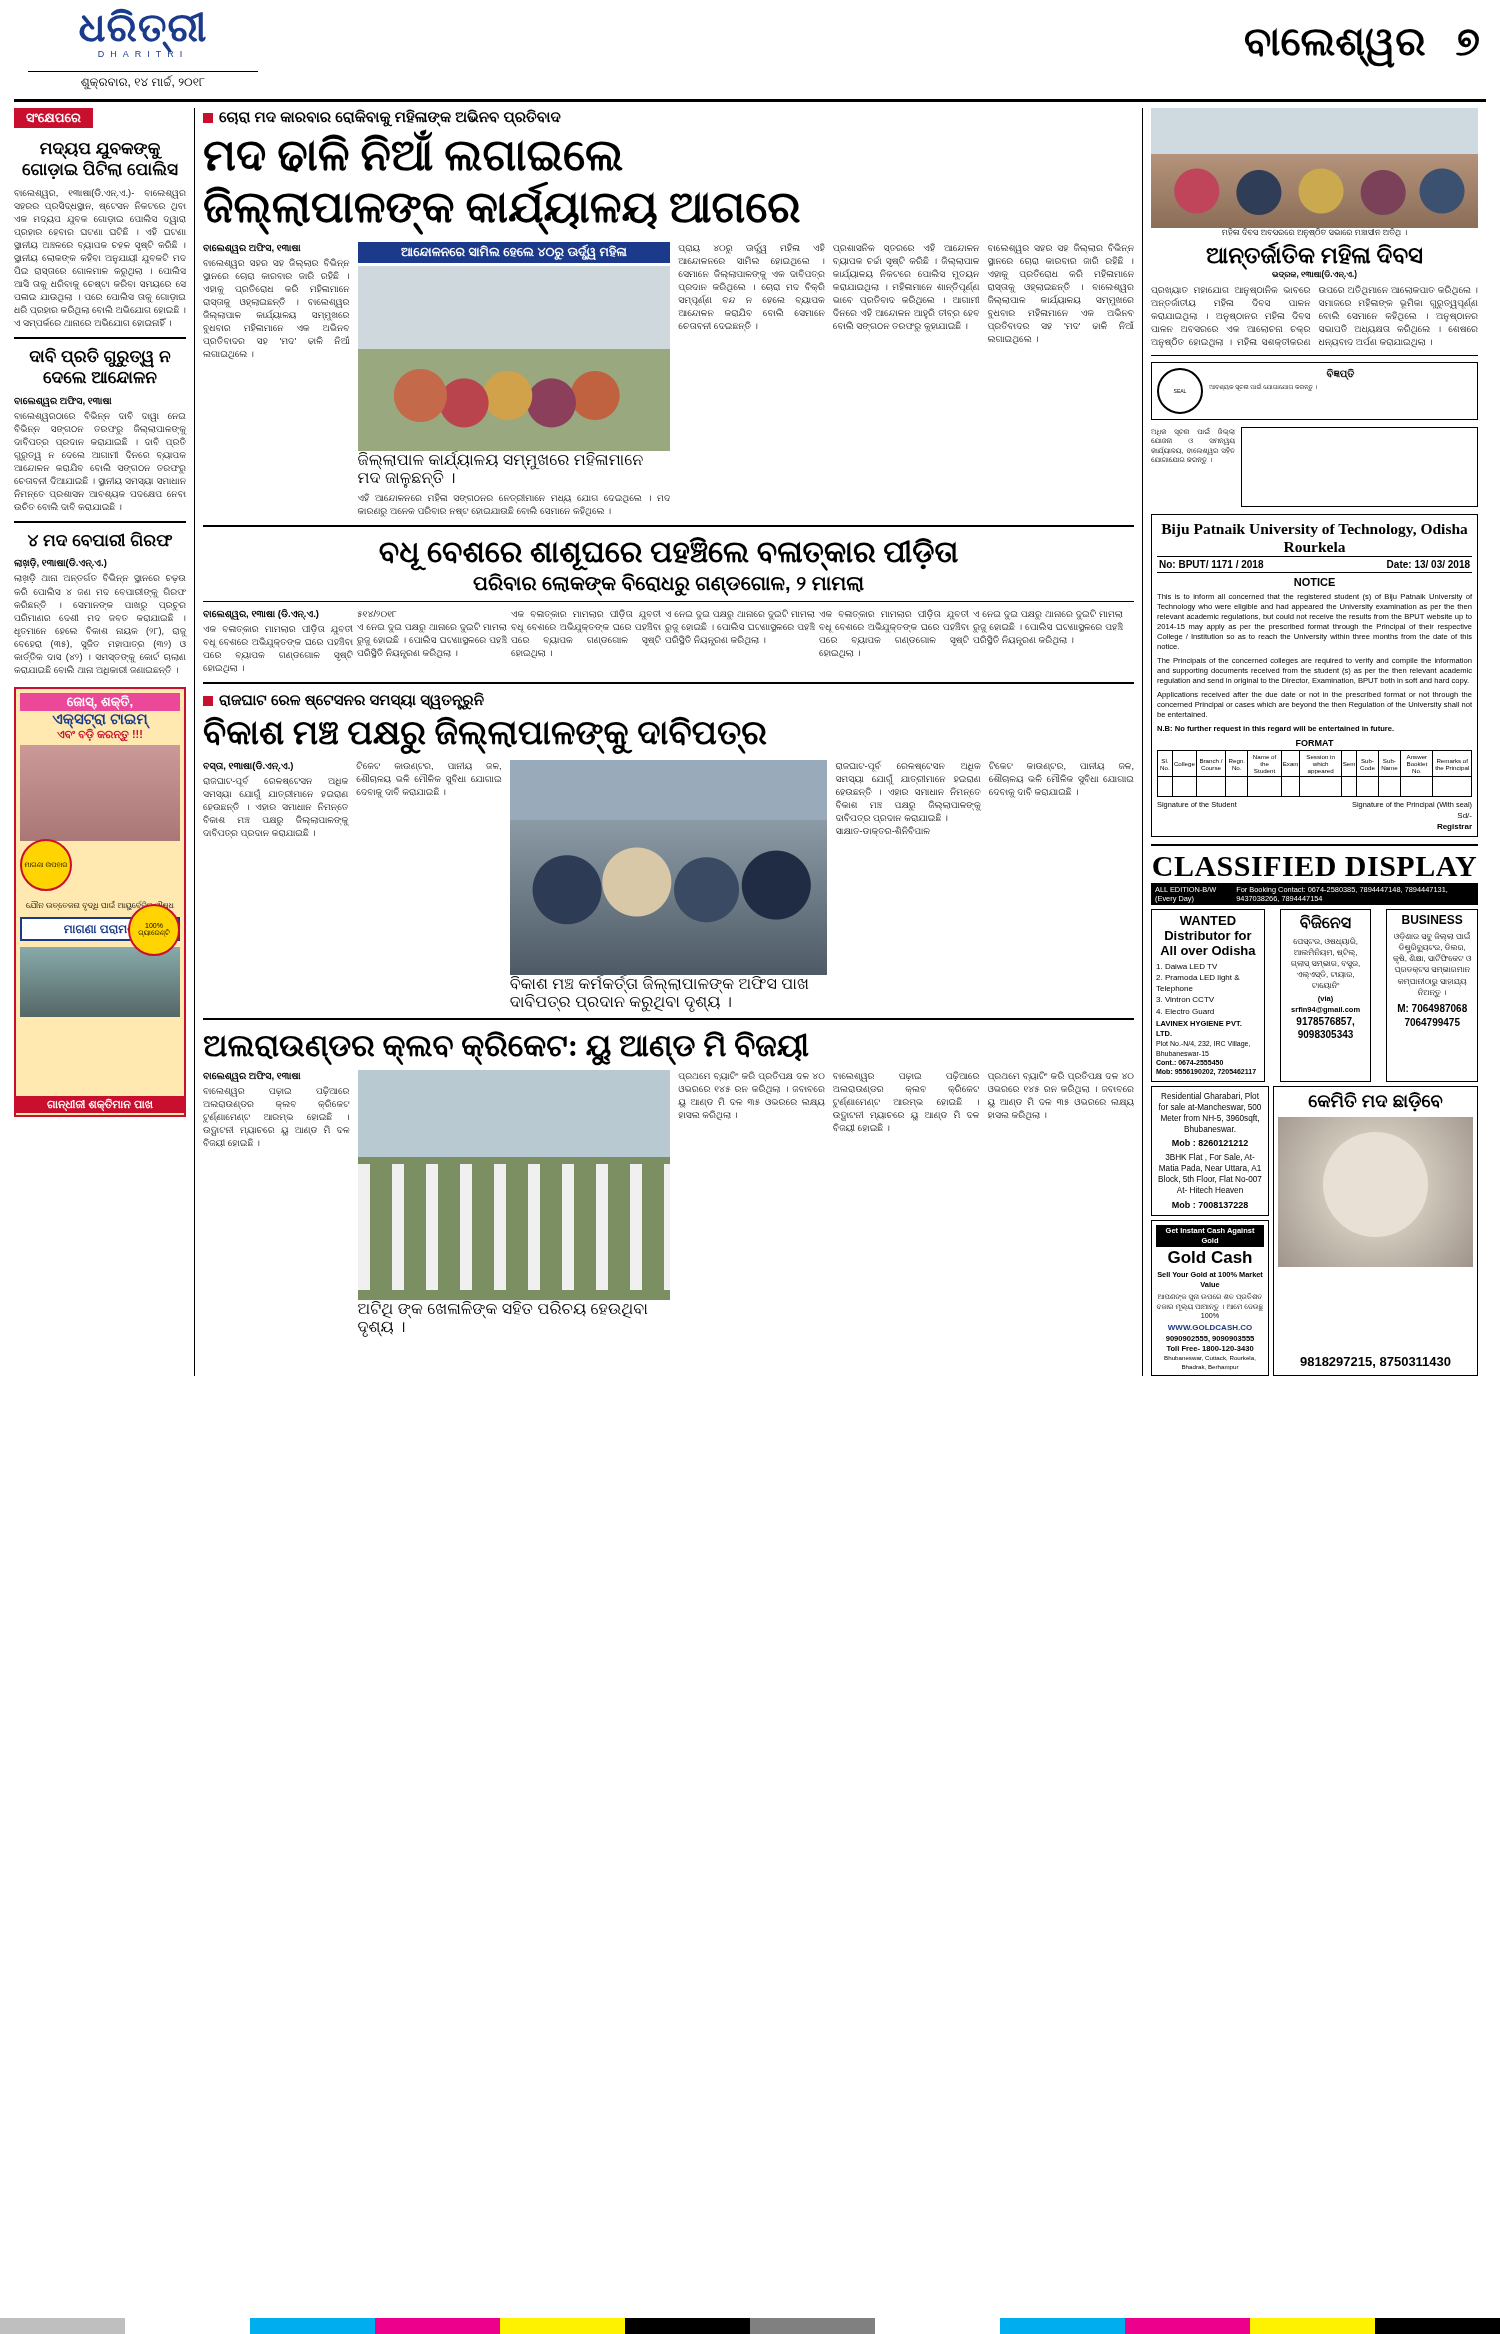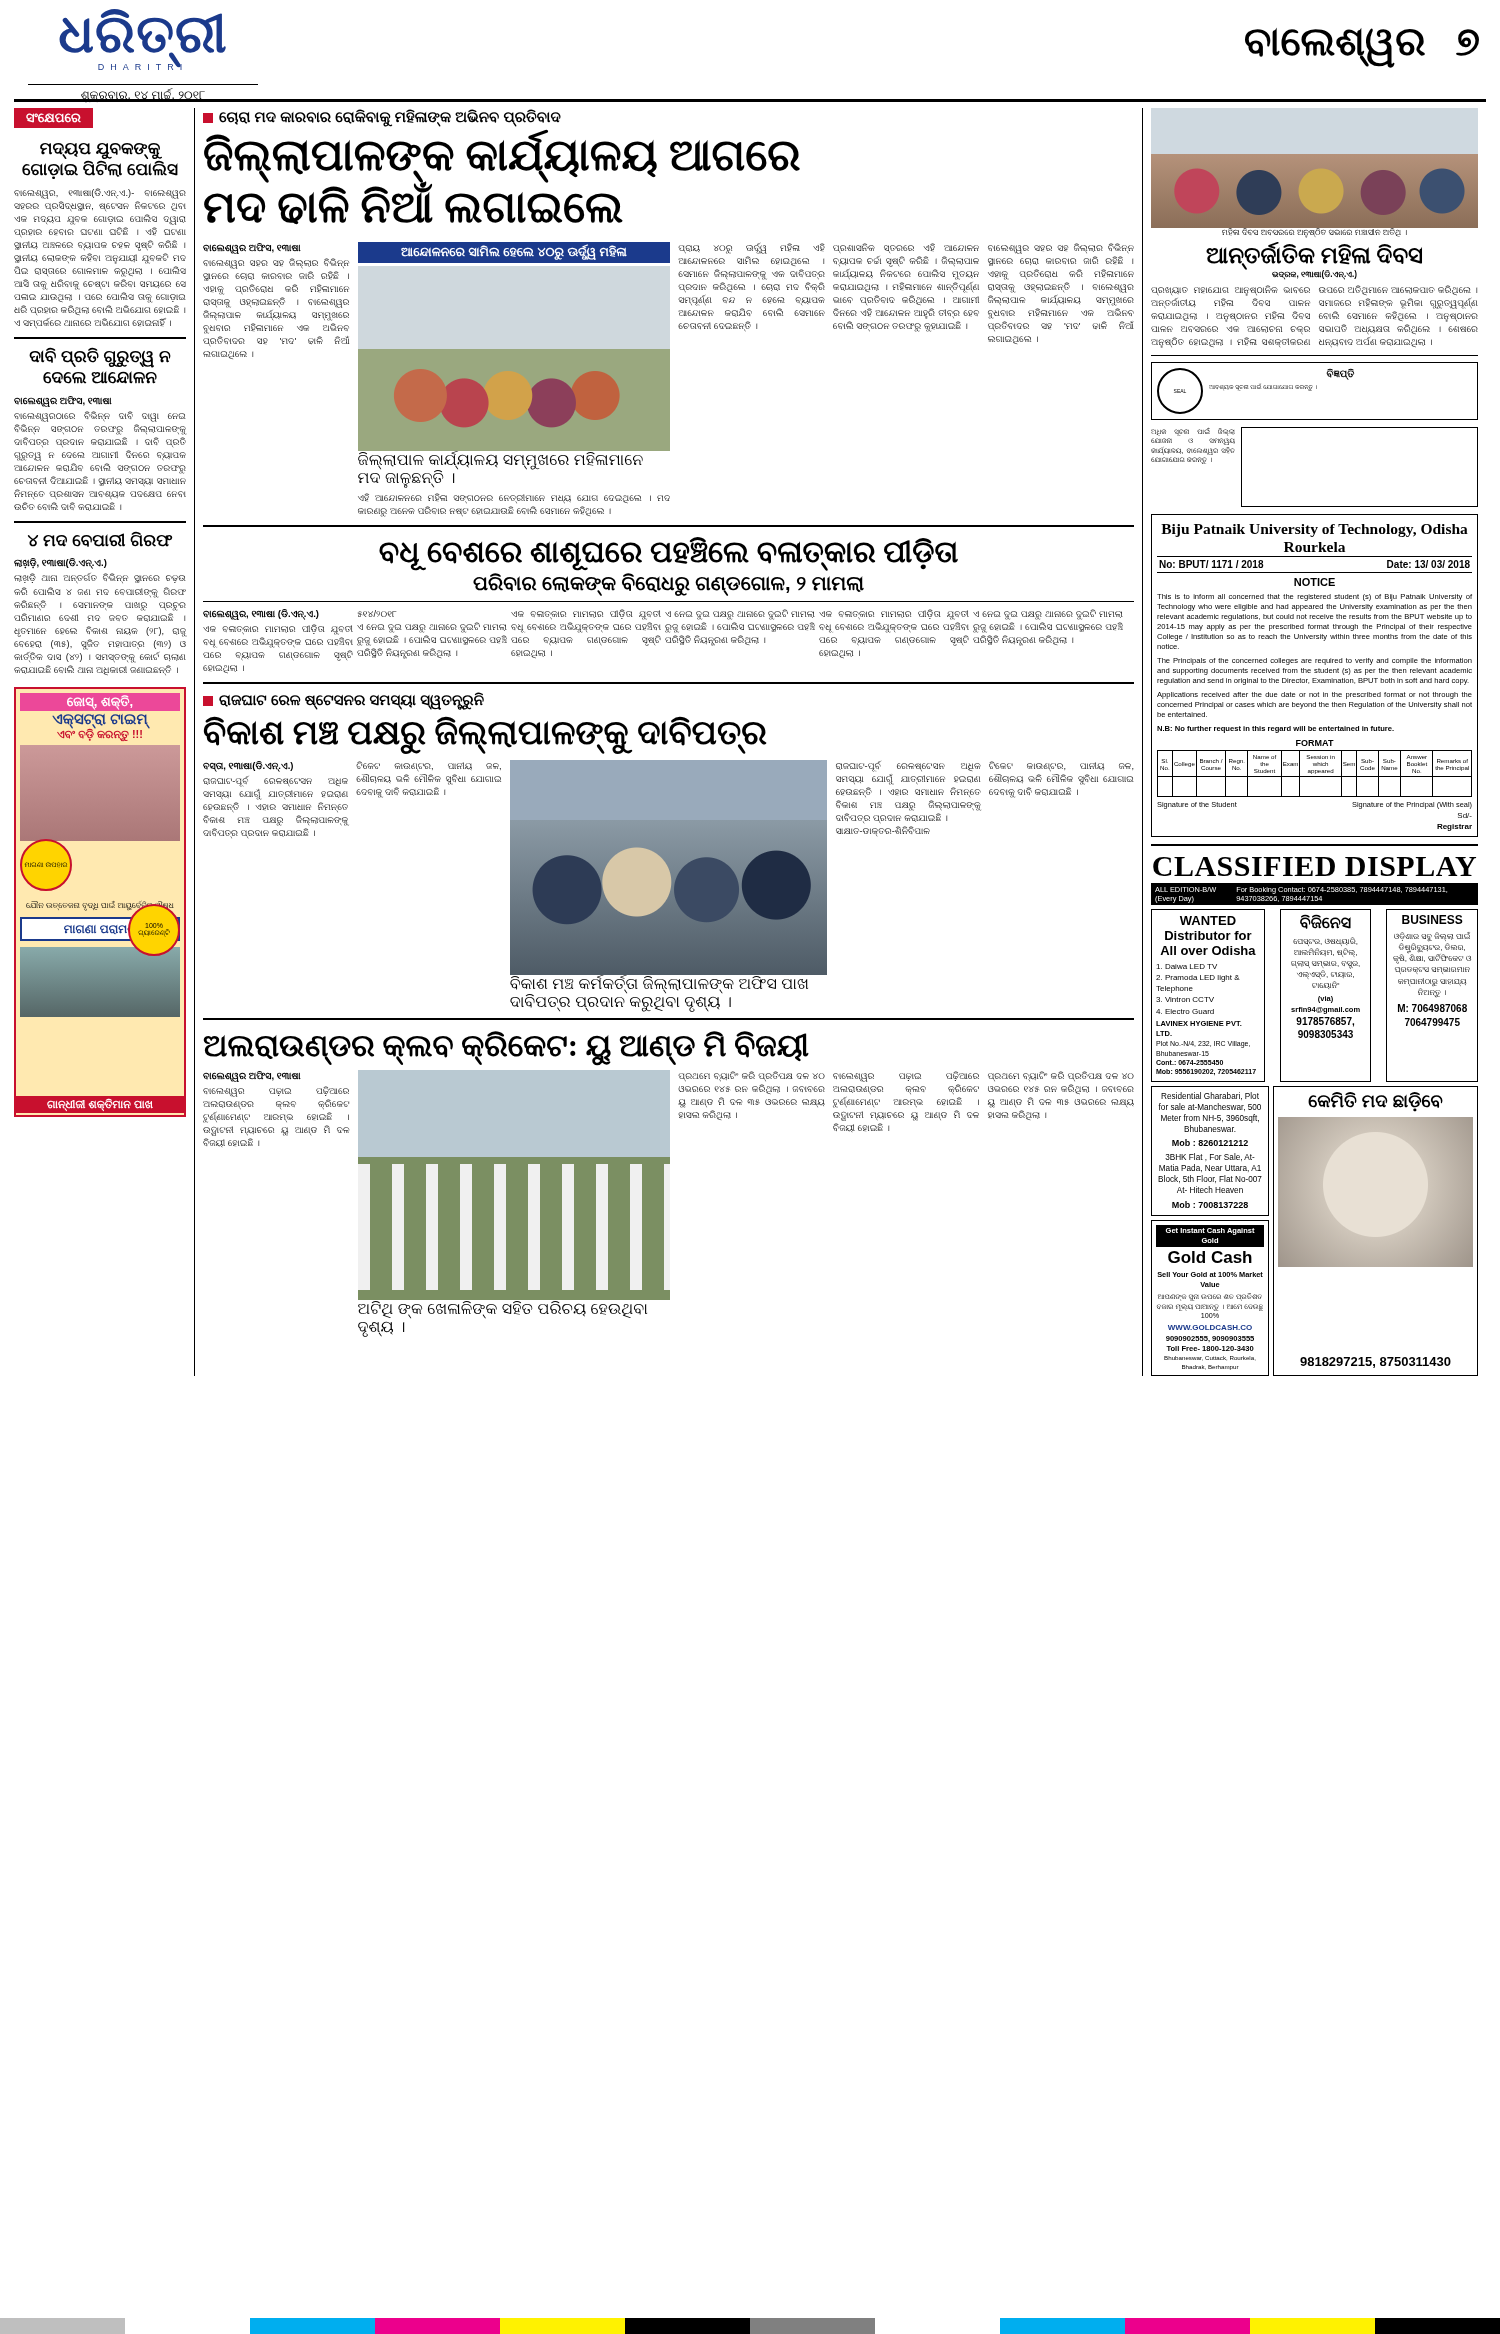--- a/index.html
+++ b/index.html
@@ -12,21 +12,21 @@
     position:relative;
     overflow:hidden;
   }
   .page { position:relative; width:1500px; height:2334px; padding:0; }
 
   
   .masthead { position:relative; height:96px; border-bottom:3px solid #000; margin:6px 14px 0 14px; }
   .logo-block { position:absolute; left:14px; top:2px; width:230px; text-align:center; }
   .logo-main {
     font-family:"Liberation Serif", serif;
-    font-size:53px; font-weight:bold; color:#1b3a8c; letter-spacing:1px;
+    font-size:40px; font-weight:bold; color:#1b3a8c; letter-spacing:1px;
     line-height:1.0;
   }
   .logo-sub { font-size:9px; letter-spacing:6px; color:#1b3a8c; margin-top:1px; }
   .logo-date { font-size:12px; margin-top:12px; color:#000; border-top:1px solid #000; padding-top:3px;}
   .mast-right { position:absolute; right:6px; top:12px; display:flex; align-items:center; gap:30px; }
   .mast-city { font-size:40px; font-weight:bold; font-family:"Liberation Serif", serif; }
   .mast-pageno { font-size:40px; font-weight:bold; font-family:"Liberation Serif", serif; }
 
   
   .content { position:relative; margin:6px 14px 0 14px; }
@@ -162,22 +162,22 @@
           <div style="position:absolute;bottom:2px;left:0;right:0;background:#c8102e;color:#fff;font-size:11px;font-weight:bold;text-align:center;padding:2px;">ଗାନ୍ଧୀଜୀ ଶକ୍ତିମାନ ପାଖ</div>
         </div>
       </div>
 
       <div class="col c-mid vline" style="padding-left:8px;">
 
         <div>
           <div class="subhead">
             <span class="sq"></span><span>ଚୋରା ମଦ କାରବାର ରୋକିବାକୁ ମହିଳାଙ୍କ ଅଭିନବ ପ୍ରତିବାଦ</span>
           </div>
+          <div class="headline">ମଦ ଢାଳି ନିଆଁ ଲଗାଇଲେ</div>
           <div class="headline">ଜିଲ୍ଲାପାଳଙ୍କ କାର୍ଯ୍ୟାଳୟ ଆଗରେ</div>
-          <div class="headline">ମଦ ଢାଳି ନିଆଁ ଲଗାଇଲେ</div>
 
           <div style="display:flex;gap:8px;margin-top:8px;">
 
             <div style="width:150px;">
               <div class="byline">ବାଲେଶ୍ୱର ଅଫିସ, ୧୩ାଷା</div>
               <div class="body-text">ବାଲେଶ୍ୱର ସହର ସହ ଜିଲ୍ଲାର ବିଭିନ୍ନ ସ୍ଥାନରେ ଚୋରା କାରବାର ଜାରି ରହିଛି । ଏହାକୁ ପ୍ରତିରୋଧ କରି ମହିଳାମାନେ ରାସ୍ତାକୁ ଓହ୍ଲାଇଛନ୍ତି । ବାଲେଶ୍ୱର ଜିଲ୍ଲାପାଳ କାର୍ଯ୍ୟାଳୟ ସମ୍ମୁଖରେ ବୁଧବାର ମହିଳାମାନେ ଏକ ଅଭିନବ ପ୍ରତିବାଦର ସହ 'ମଦ' ଢାଳି ନିଆଁ ଲଗାଇଥିଲେ ।</div>
             </div>
 
             <div style="width:320px;">
               <div class="photo-title-bar">ଆନ୍ଦୋଳନରେ ସାମିଲ ହେଲେ ୪୦ରୁ ଊର୍ଦ୍ଧ୍ୱ ମହିଳା</div>

